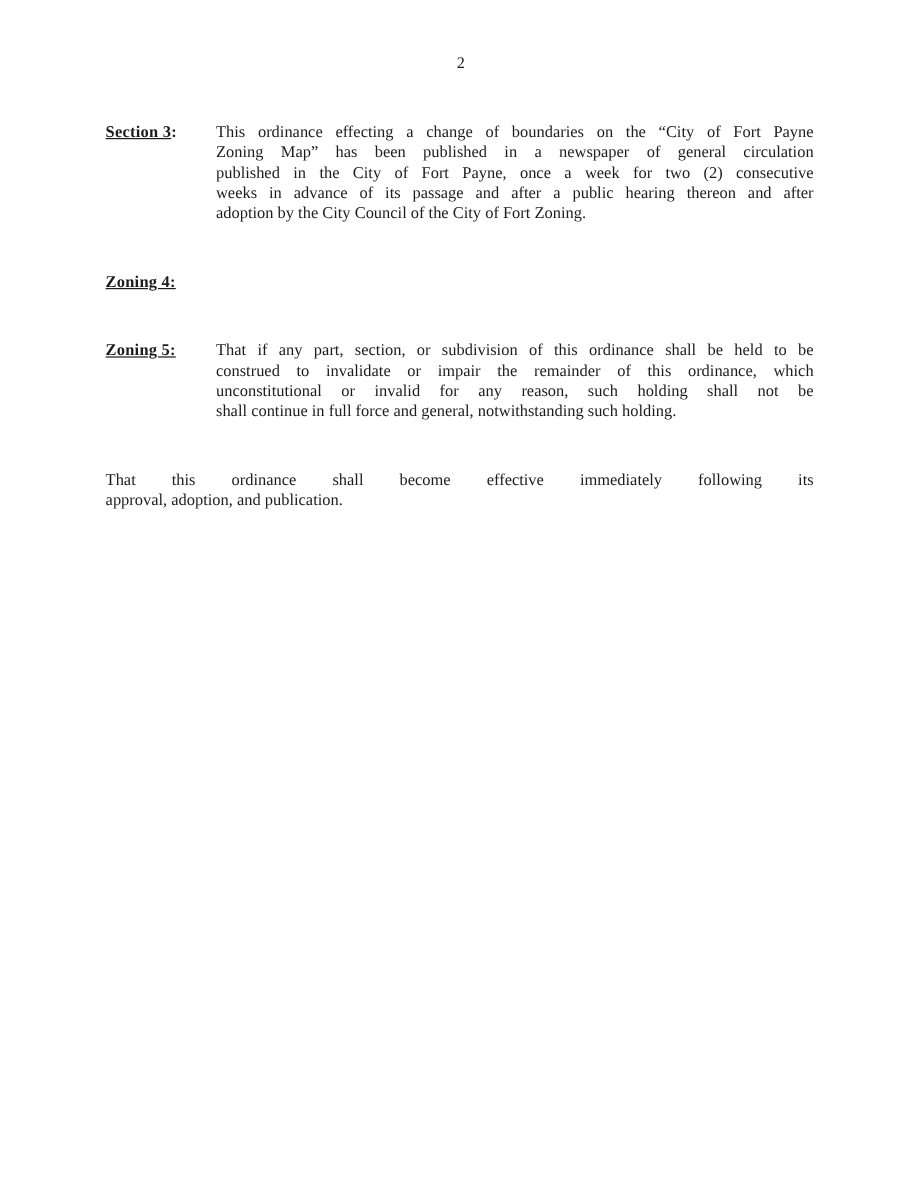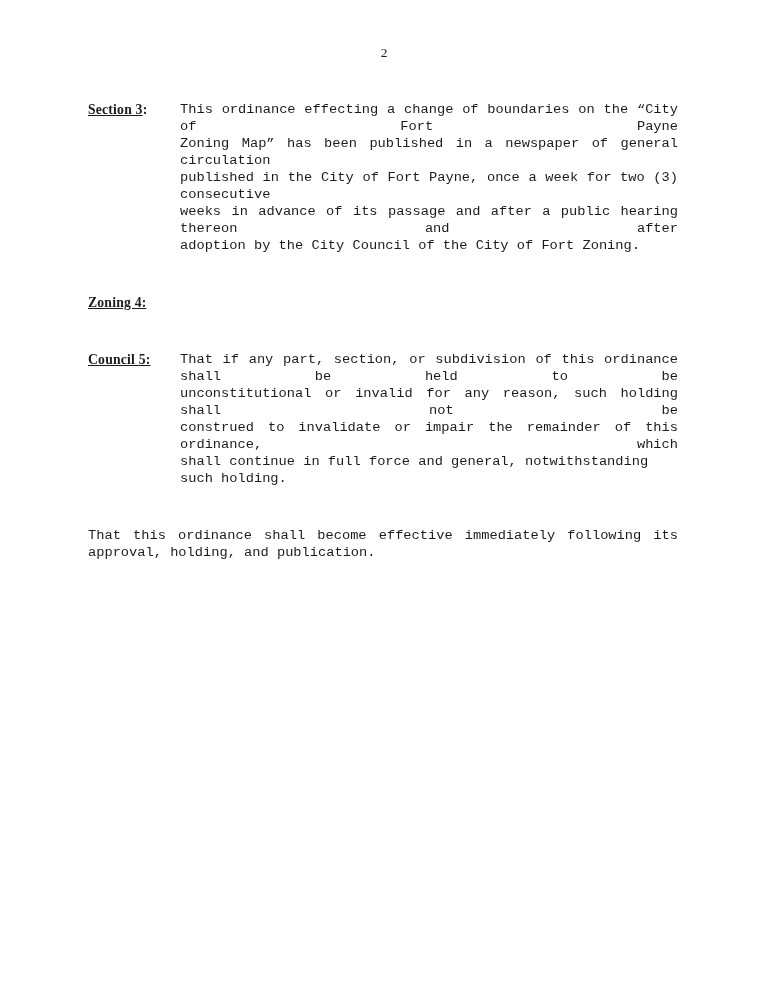--- a/index.html
+++ b/index.html
@@ -43,21 +43,20 @@
     flex-shrink: 0;
     font-weight: bold;
     letter-spacing: 0.2px;
   }
   .section-label .u {
     text-decoration: underline;
   }
   .section-body {
     flex: 1 1 auto;
     width: 498px;
-    font-family: Liberation Mono, monospace;
   }
   .jline {
     text-align: justify;
     text-align-last: justify;
     -moz-text-align-last: justify;
   }
   .lline {
     text-align: left;
   }
 </style>
@@ -68,41 +67,41 @@
 
   <div class="page-number">2</div>
 
   <div class="content">
 
     <div class="section">
       <div class="section-label"><span class="u">Section 3</span><span>:</span></div>
       <div class="section-body">
         <div class="jline">This ordinance effecting a change of boundaries on the “City of Fort Payne</div>
         <div class="jline">Zoning Map” has been published in a newspaper of general circulation</div>
-        <div class="jline">published in the City of Fort Payne, once a week for two (3) consecutive</div>
+        <div class="jline">published in the City of Fort Payne, once a week for two (2) consecutive</div>
         <div class="jline">weeks in advance of its passage and after a public hearing thereon and after</div>
         <div class="lline">adoption by the City Council of the City of Fort Zoning.</div>
       </div>
     </div>
 
     <div class="section">
       <div class="section-label"><span class="u">Zoning 4:</span><span></span></div>
     </div>
 
     <div class="section">
-      <div class="section-label"><span class="u">Council 5:</span><span></span></div>
+      <div class="section-label"><span class="u">Zoning 5:</span><span></span></div>
       <div class="section-body">
         <div class="jline">That if any part, section, or subdivision of this ordinance shall be held to be</div>
+        <div class="jline">construed to invalidate or impair the remainder of this ordinance, which</div>
         <div class="jline">unconstitutional or invalid for any reason, such holding shall not be</div>
-        <div class="jline">construed to invalidate or impair the remainder of this ordinance, which</div>
         <div class="lline">shall continue in full force and general, notwithstanding such holding.</div>
       </div>
     </div>
 
     <div class="section">
       <div class="section-body">
         <div class="jline">That this ordinance shall become effective immediately following its</div>
-        <div class="lline">approval, holding, and publication.</div>
+        <div class="lline">approval, adoption, and publication.</div>
       </div>
     </div>
 
   </div>
 </div>
 
 </body></html>

